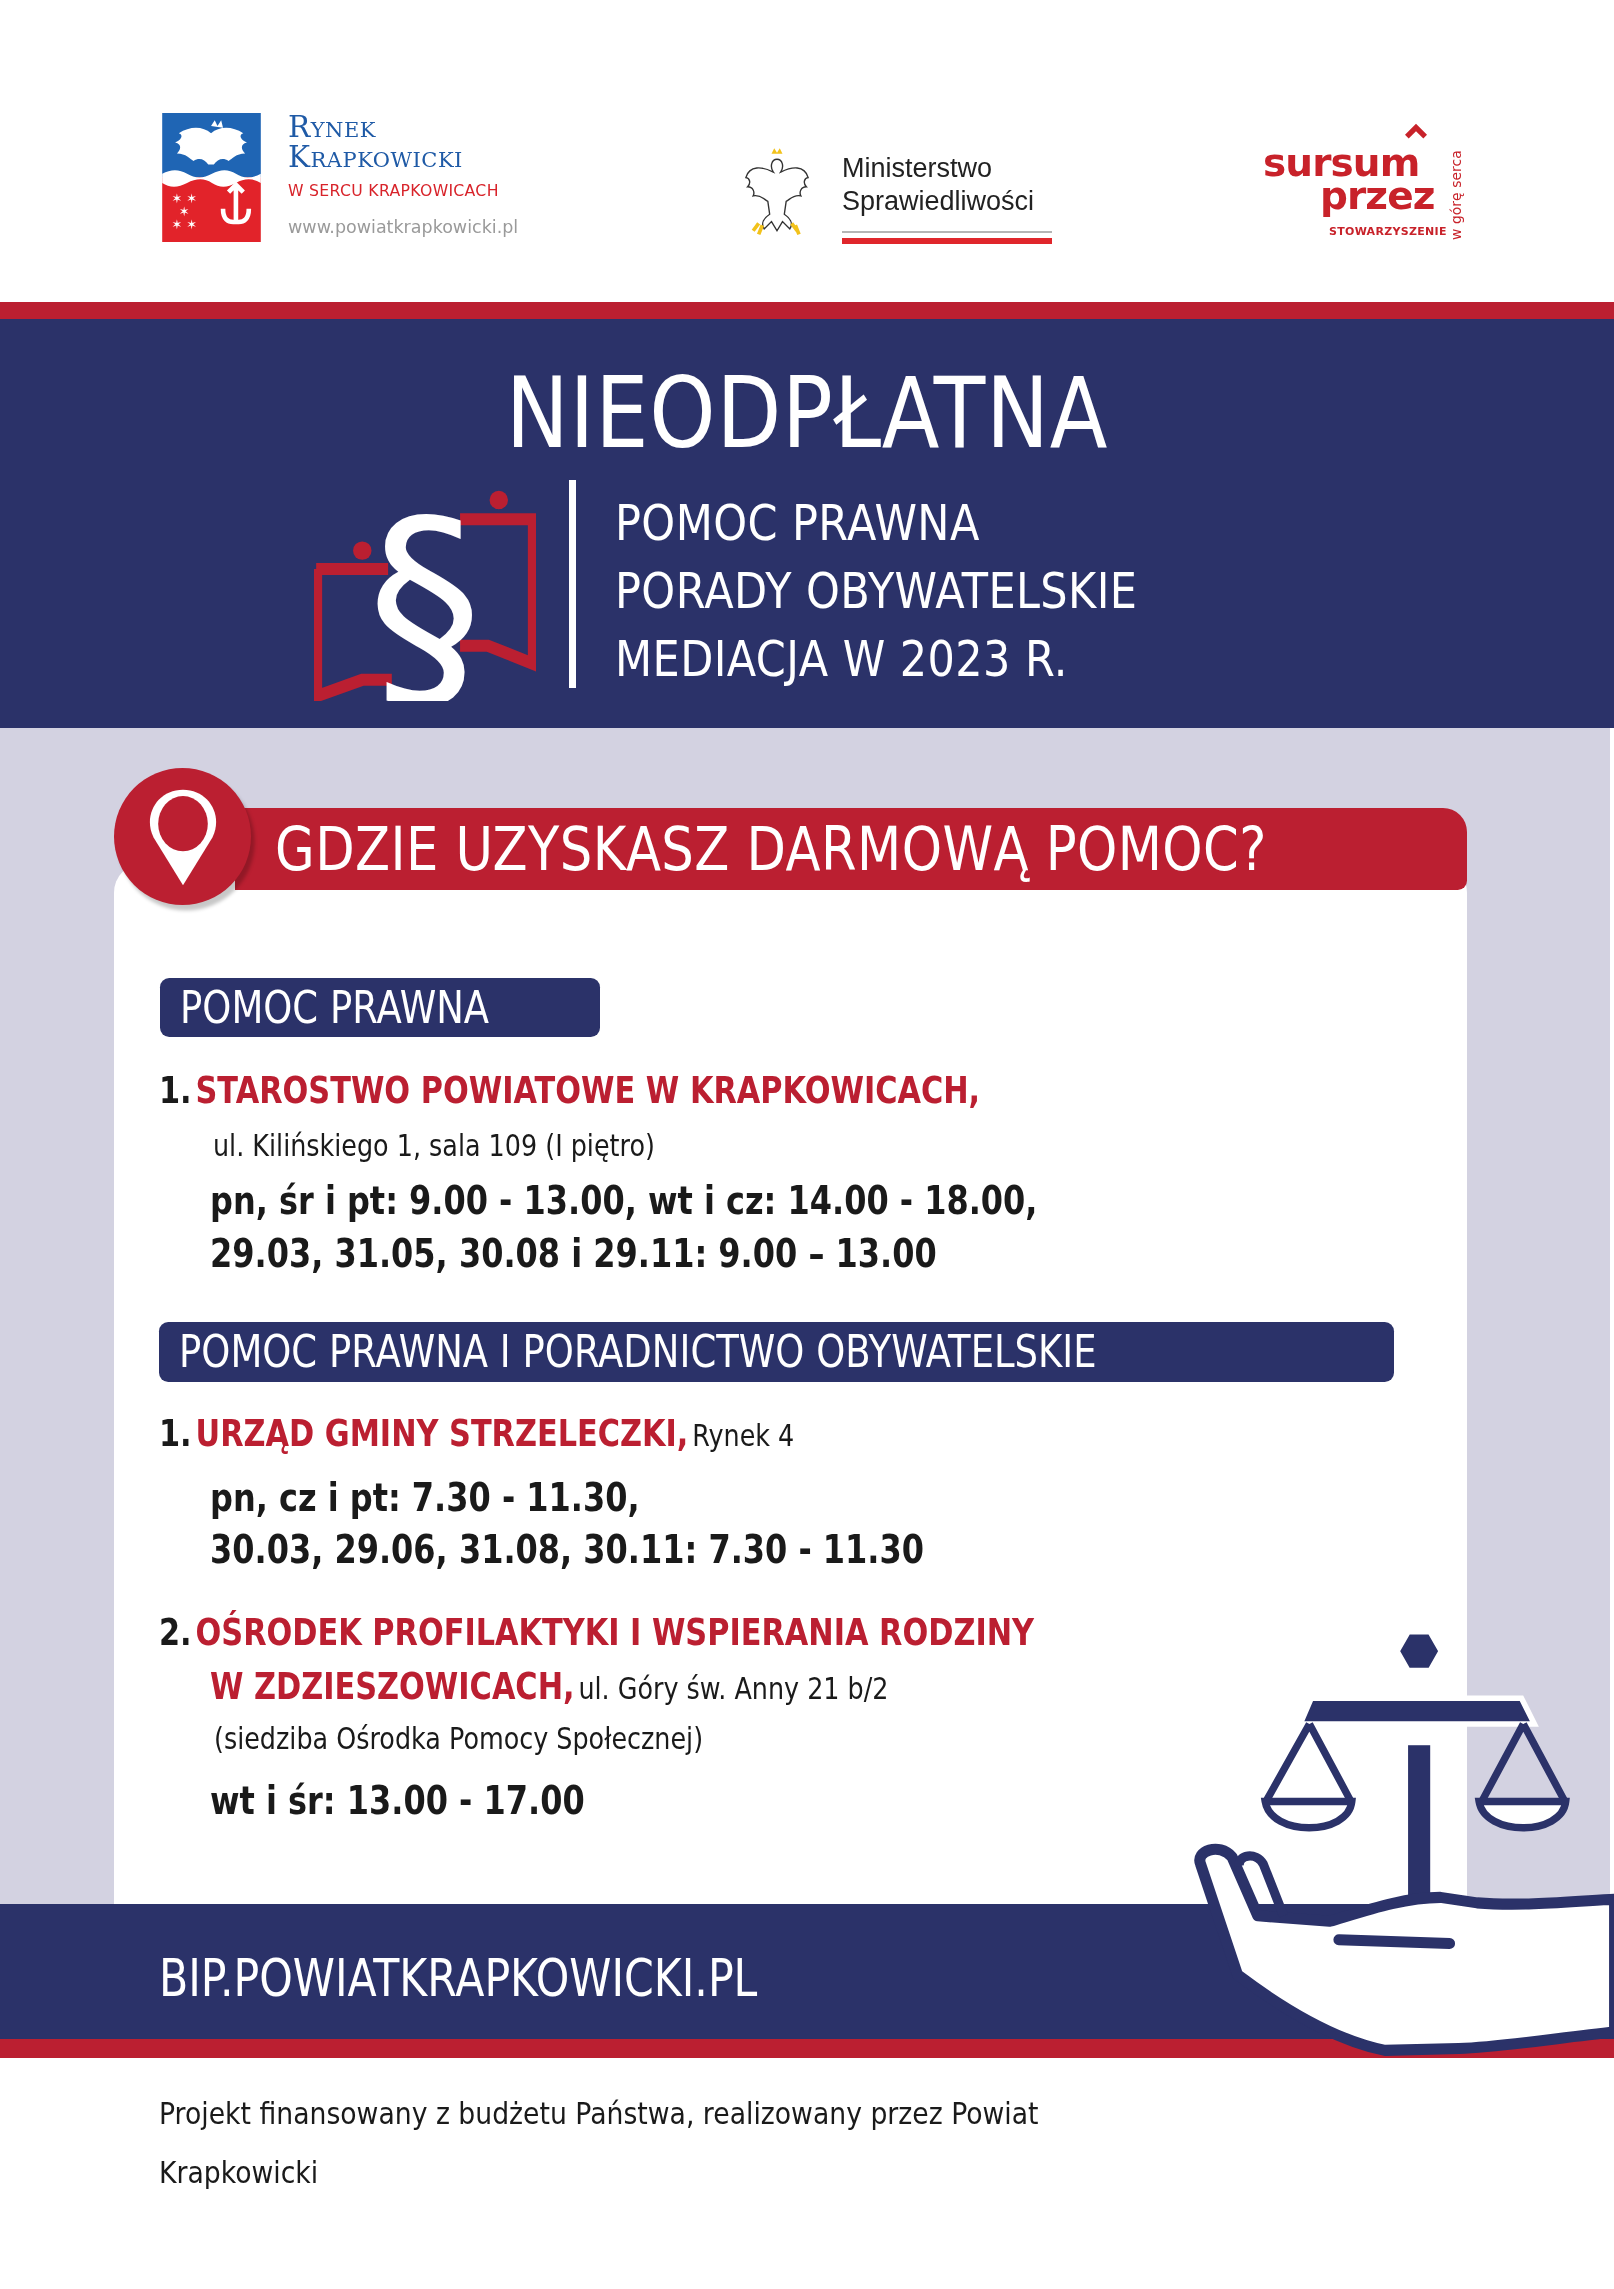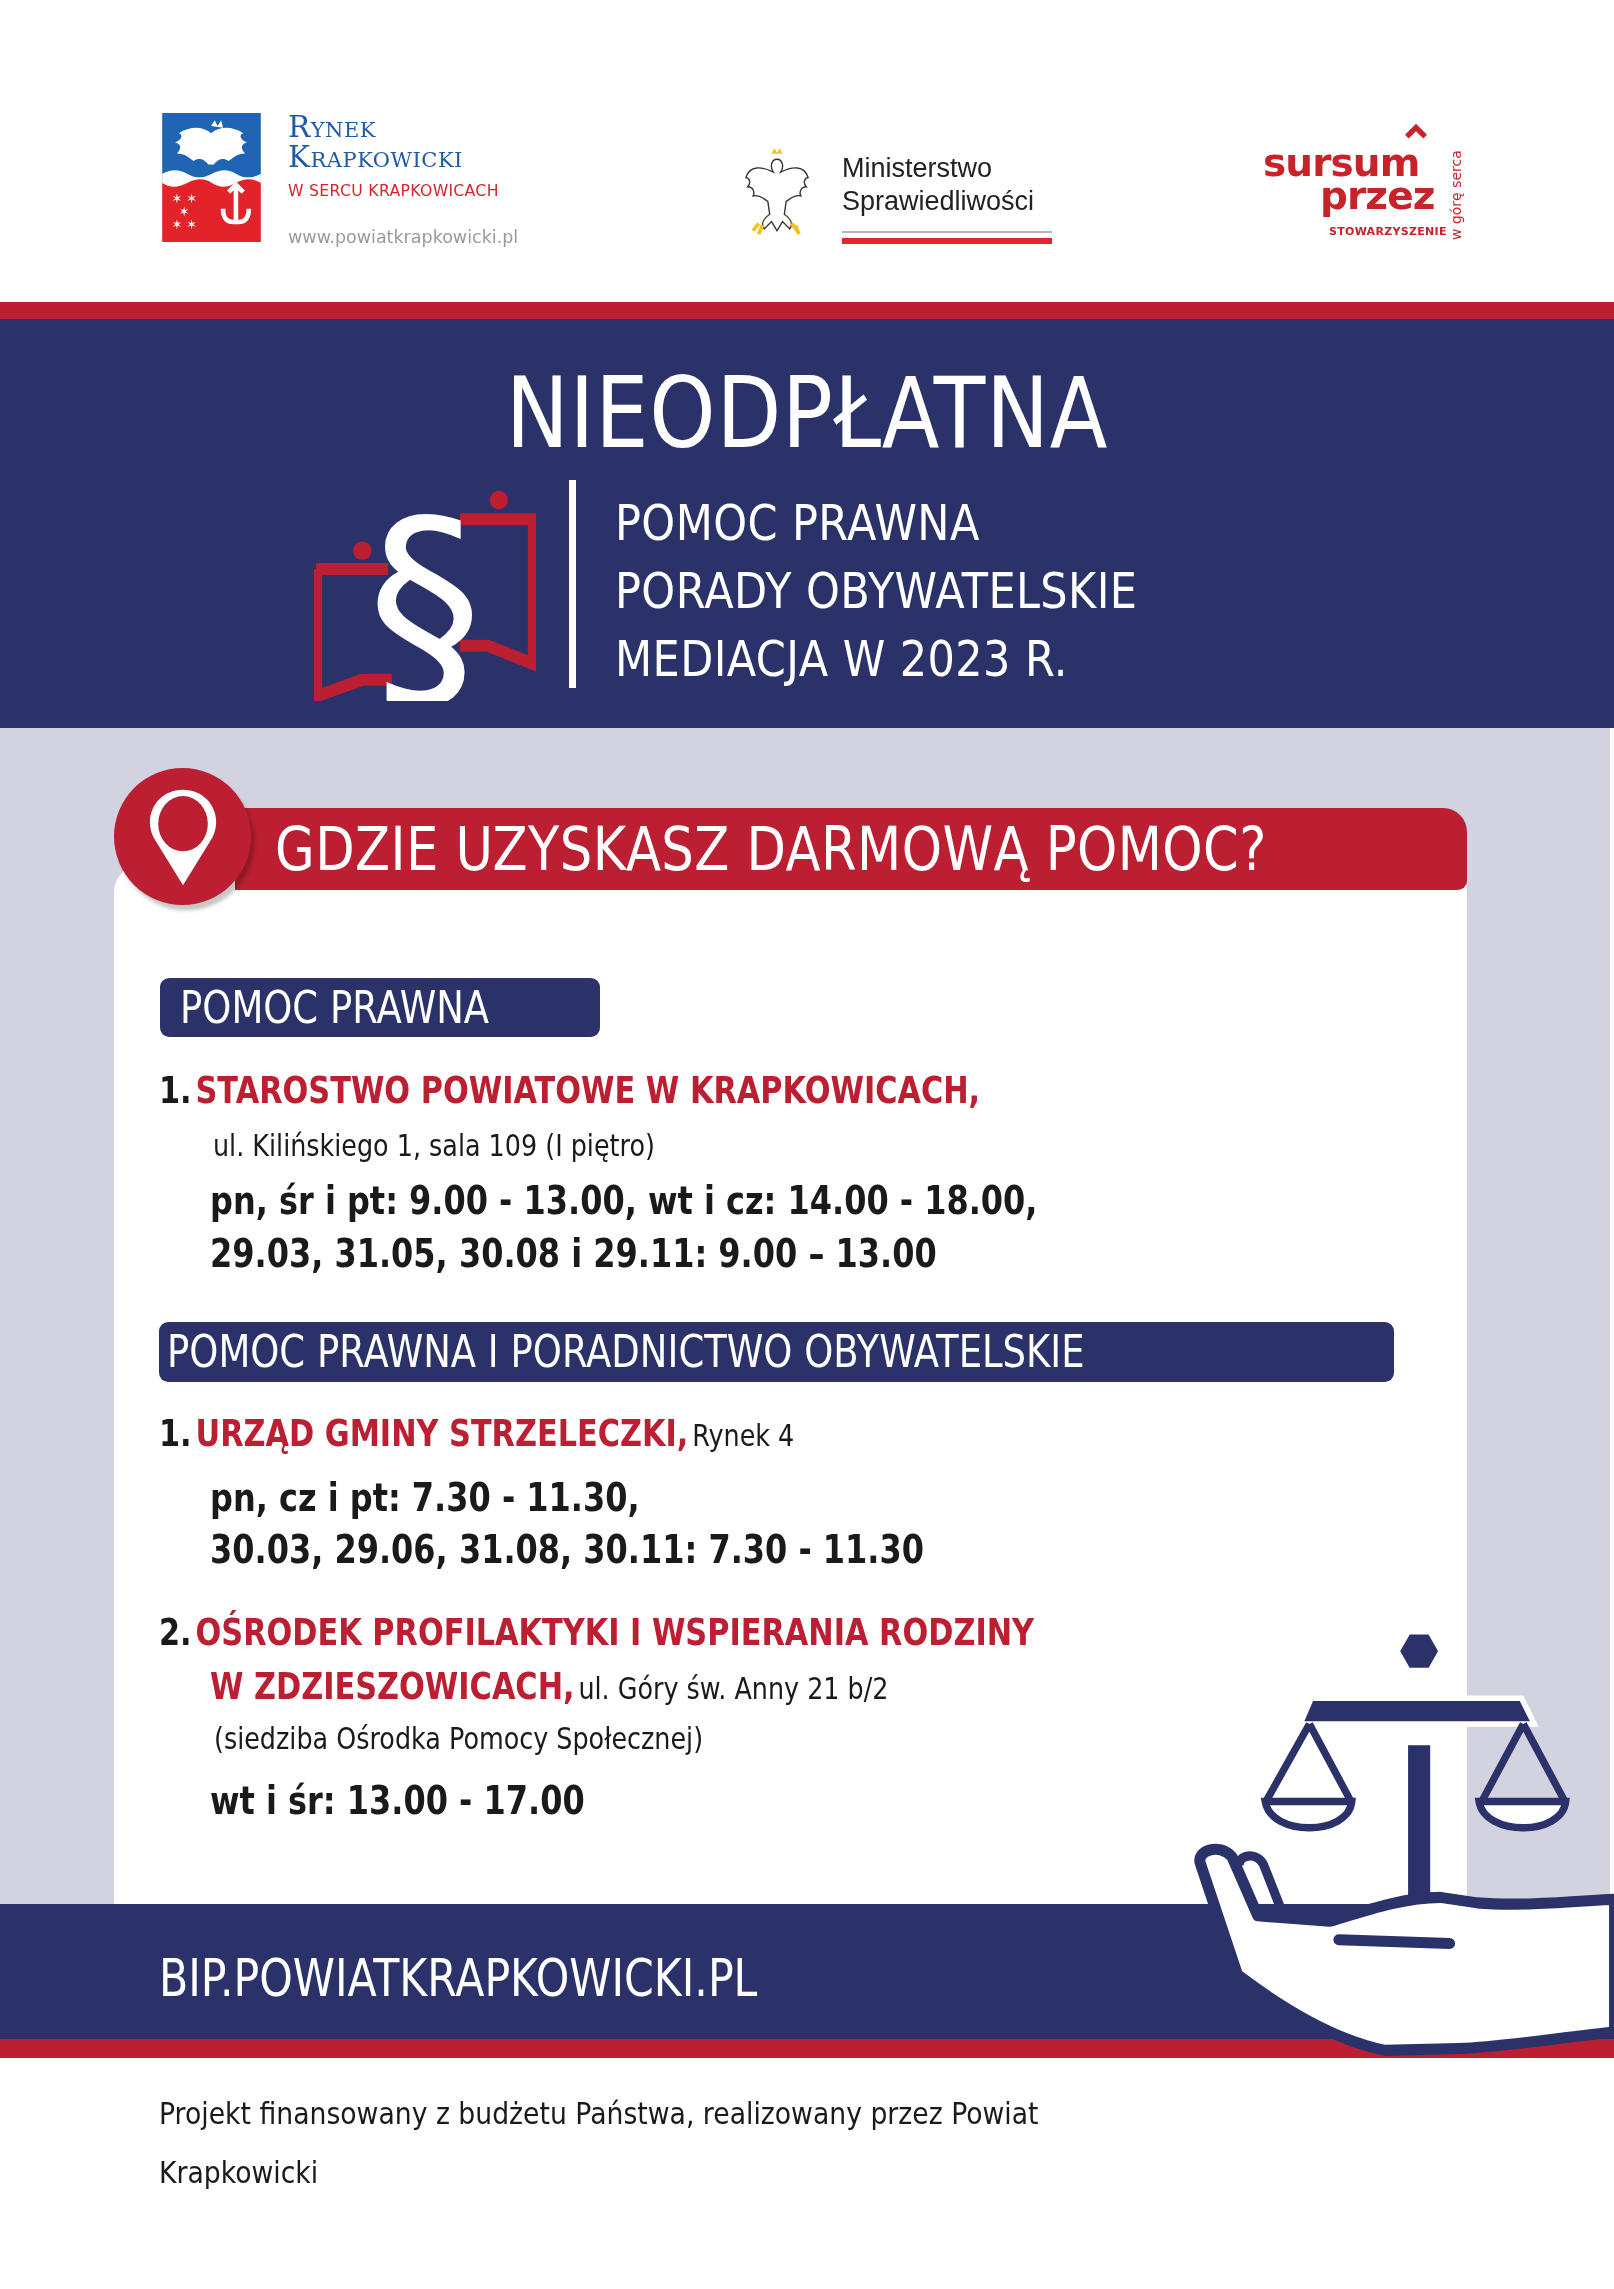--- a/index.html
+++ b/index.html
@@ -5,21 +5,21 @@
   html, body { margin:0; padding:0; }
   body { width:1614px; height:2290px; position:relative; background:#ffffff; overflow:hidden;
          font-family:"DejaVu Sans", sans-serif; }
   .abs { position:absolute; }
 
   
   .logo-pk-shield { left:162px; top:113px; width:100px; width:99px; height:129px; }
   .pk-text { left:288px; top:113px; }
   .pk-name { font-family:"DejaVu Serif", serif; color:#1f5aa6; font-size:29.5px; line-height:29.5px; letter-spacing:0.5px; font-variant:small-caps; }
   .pk-tag { font-family:"DejaVu Sans", sans-serif; color:#d8232a; font-size:15.7px; margin-top:9.2px; letter-spacing:0.3px; }
-  .pk-url { font-family:"DejaVu Sans", sans-serif; color:#9a9a9a; font-size:17.5px; margin-top:27px; }
+  .pk-url { font-family:"DejaVu Sans", sans-serif; color:#9a9a9a; font-size:17.5px; margin-top:17px; }
 
   .ms-eagle { left:744px; top:146px; width:66px; height:98px; }
   .ms-text { left:842px; top:152px; font-family:Liberation Sans, sans-serif; color:#222; font-size:27px; line-height:33px; }
   .ms-line-grey { left:842px; top:231px; width:210px; height:1.8px; background:#b5b5b5; }
   .ms-line-red { left:842px; top:238px; width:210px; height:5.5px; background:#e0262b; }
 
   .sc { left:1263px; top:127px; width:203px; height:120px; color:#c4232b; }
   .sc-word { font-family:"DejaVu Sans", sans-serif; font-weight:bold; font-size:39px; line-height:33px; letter-spacing:-0.9px; color:#c8222a; }
   .sc-org { font-family:"DejaVu Sans", sans-serif; font-weight:bold; font-size:11px; color:#c8222a; letter-spacing:0.3px; }
   .sc-vert { font-family:"DejaVu Sans", sans-serif; font-size:14px; color:#c8222a; transform:rotate(-90deg); transform-origin:left top; white-space:nowrap; }
@@ -40,21 +40,21 @@
   .heading-bar { left:235px; top:808px; width:1232px; height:82px; background:#bb1f31; border-radius:0 24px 9.2px 0; }
   .heading-text { left:275px; top:809px; color:#fff; font-family:"DejaVu Sans", sans-serif; font-size:61px; line-height:79px;
                   letter-spacing:0.5px; white-space:nowrap; transform:scaleX(0.84); transform-origin:left top; }
   .pin-circle { left:114px; top:768px; width:137px; height:137px; border-radius:50%; background:#bb1f31;
                 box-shadow:3.7px 5.5px 3.7px rgba(0,0,0,0.22); }
   .pin-icon { left:144px; top:786px; width:78px; width:78px; height:103px; }
 
   .badge { background:#2b3269; color:#fff; border-radius:9.2px; font-family:"DejaVu Sans", sans-serif; white-space:nowrap; }
   .badge span { display:inline-block; transform:scaleX(0.84); transform-origin:left center; }
   .badge-1 { left:160px; top:978px; width:440px; height:59px; font-size:44px; line-height:59px; padding-left:20px; box-sizing:border-box; }
-  .badge-2 { left:159px; top:1322px; width:1235px; height:60px; font-size:44px; line-height:60px; padding-left:8px; box-sizing:border-box; }
+  .badge-2 { left:159px; top:1322px; width:1235px; height:60px; font-size:44px; line-height:60px; padding-left:20px; box-sizing:border-box; }
 
   .txt { font-family:"DejaVu Sans", sans-serif; white-space:nowrap; transform-origin:left top; }
   .num { color:#1a1a1a; font-weight:bold; font-size:37px; }
   .org { color:#bb1f31; font-weight:bold; font-size:37px; }
   .addr { color:#1a1a1a; font-size:31px; }
   .hours { color:#1a1a1a; font-weight:bold; font-size:39px; }
   .squeeze { transform:scaleX(0.82); }
 
   
   .footer-navy { left:0; top:1904px; width:1614px; height:135px; background:#2b3269; }

